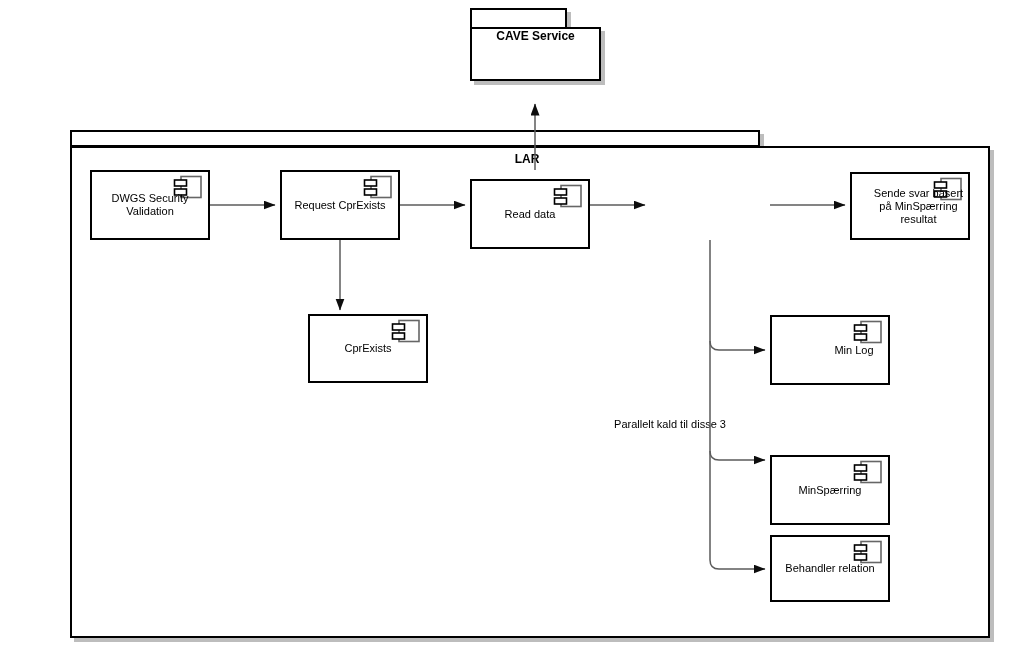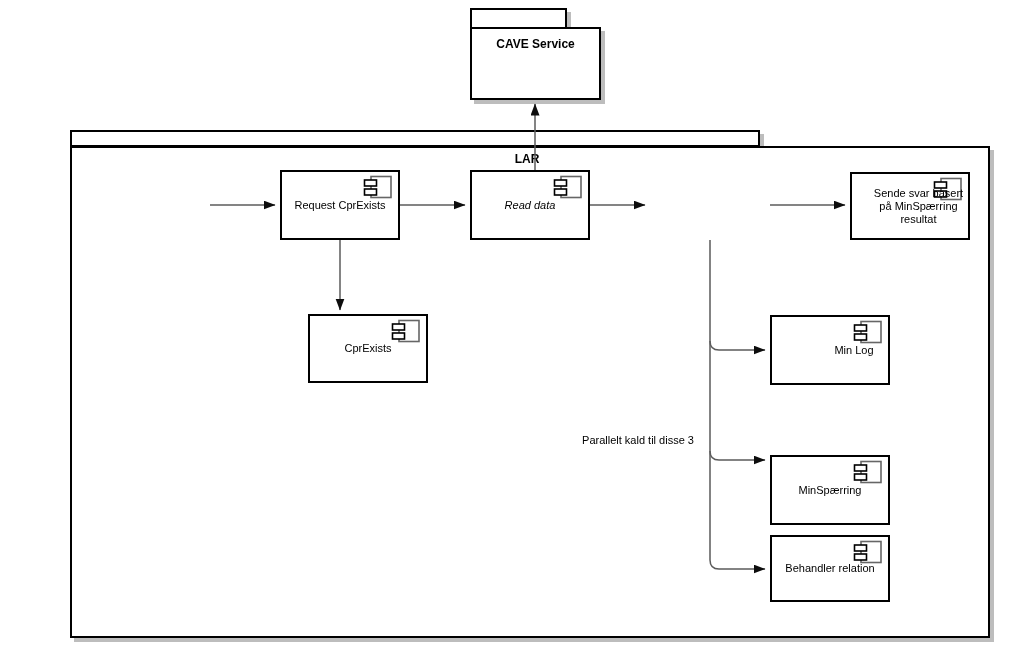--- a/index.html
+++ b/index.html
@@ -21,21 +21,21 @@
     border: 2px solid #000000;
     box-sizing: border-box;
     box-shadow: 4px 4px 0 #bdbdbd;
   }
   .pkg-title {
     font-weight: bold;
     font-size: 12px;
     text-align: center;
   }
   .cave-tab  { left: 470px; top: 8px;   width: 97px;  height: 21px; }
-  .cave-body { left: 470px; top: 27px;  width: 131px; height: 73px; padding-top: 8px; }
+  .cave-body { left: 470px; top: 27px;  width: 131px; height: 54px; }
   .lar-tab   { left: 70px;  top: 130px; width: 690px; height: 17px; }
   .lar-body  { left: 70px;  top: 146px; width: 920px; height: 492px; }
   .lar-title {
     position: absolute;
     left: 487px; top: 152px; width: 80px;
     font-weight: bold; font-size: 12px; text-align: center;
   }
   .component {
     position: absolute;
     background: #ffffff;
@@ -54,34 +54,33 @@
     text-align: center;
     padding: 0 2px;
   }
   .component .cicon {
     position: absolute;
     top: 3px; right: 5px;
     z-index: 1;
   }
   .c-dwgs      { left: 90px;  top: 170px; }
   .c-reqval    { left: 280px; top: 170px; }
-  .c-readdata  { left: 470px; top: 170px; font-style: italic; }
+  .c-readdata  { left: 470px; top: 179px; }
   .c-msb       { left: 650px; top: 170px; }
   .c-sende     { left: 850px; top: 172px; height: 68px; padding-left: 17px; }
   .c-cpr       { left: 280px; top: 314px; height: 69px; margin-left: 28px; }
   .c-minlog    { left: 770px; top: 315px; padding-left: 48px; }
   .c-minsp     { left: 770px; top: 425px; margin-top: 30px; }
   .c-behandler { left: 770px; top: 535px; height: 67px; }
   .annotation {
     position: absolute;
-    left: 573px; top: 418px;
+    left: 605px; top: 418px;
     width: 130px;
     font-size: 11px;
     text-align: center;
-    margin-top: 16px;
   }
   .connector-layer {
     position: absolute;
     left: 0; top: 0;
     width: 1018px; height: 659px;
     pointer-events: none;
     z-index: 5;
   }
 </style>
 </head>
@@ -91,20 +90,30 @@
 
   <div class="pkg-tab cave-tab"></div>
   <div class="pkg-body cave-body">
     <div class="pkg-title">CAVE Service</div>
   </div>
 
   <div class="pkg-tab lar-tab"></div>
   <div class="pkg-body lar-body"></div>
   <div class="lar-title">LAR</div>
 
+  <div class="component c-dwgs">
+    <span class="cicon">
+      <svg width="30" height="25" viewBox="0 0 30 25">
+        <rect x="8" y="1.5" width="20" height="21" fill="none" stroke="#666666" stroke-width="1.6"></rect>
+        <rect x="1.5" y="5" width="12" height="6" fill="#ffffff" stroke="#000000" stroke-width="1.6"></rect>
+        <rect x="1.5" y="14" width="12" height="6" fill="#ffffff" stroke="#000000" stroke-width="1.6"></rect>
+      </svg>
+    </span>
+    <span class="label">DWGS Security Validation</span>
+  </div>
 
   <div class="component c-reqval">
     <span class="cicon">
       <svg width="30" height="25" viewBox="0 0 30 25">
         <rect x="8" y="1.5" width="20" height="21" fill="none" stroke="#666666" stroke-width="1.6"></rect>
         <rect x="1.5" y="5" width="12" height="6" fill="#ffffff" stroke="#000000" stroke-width="1.6"></rect>
         <rect x="1.5" y="14" width="12" height="6" fill="#ffffff" stroke="#000000" stroke-width="1.6"></rect>
       </svg>
     </span>
     <span class="label">Request CprExists</span>

